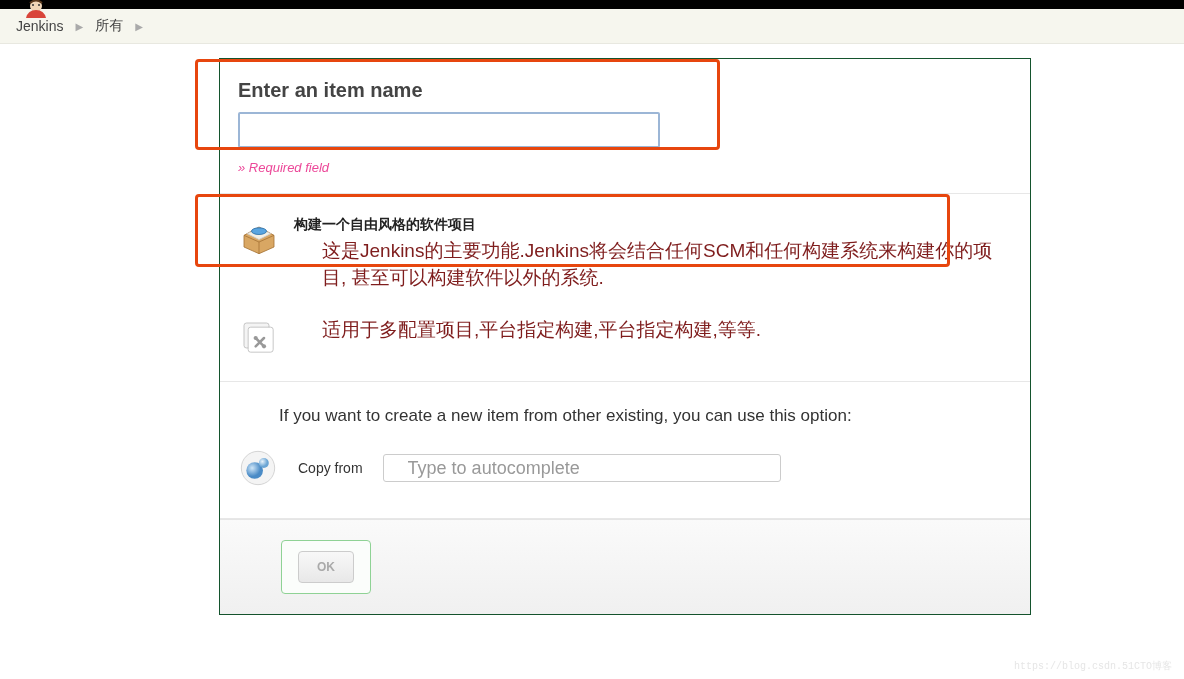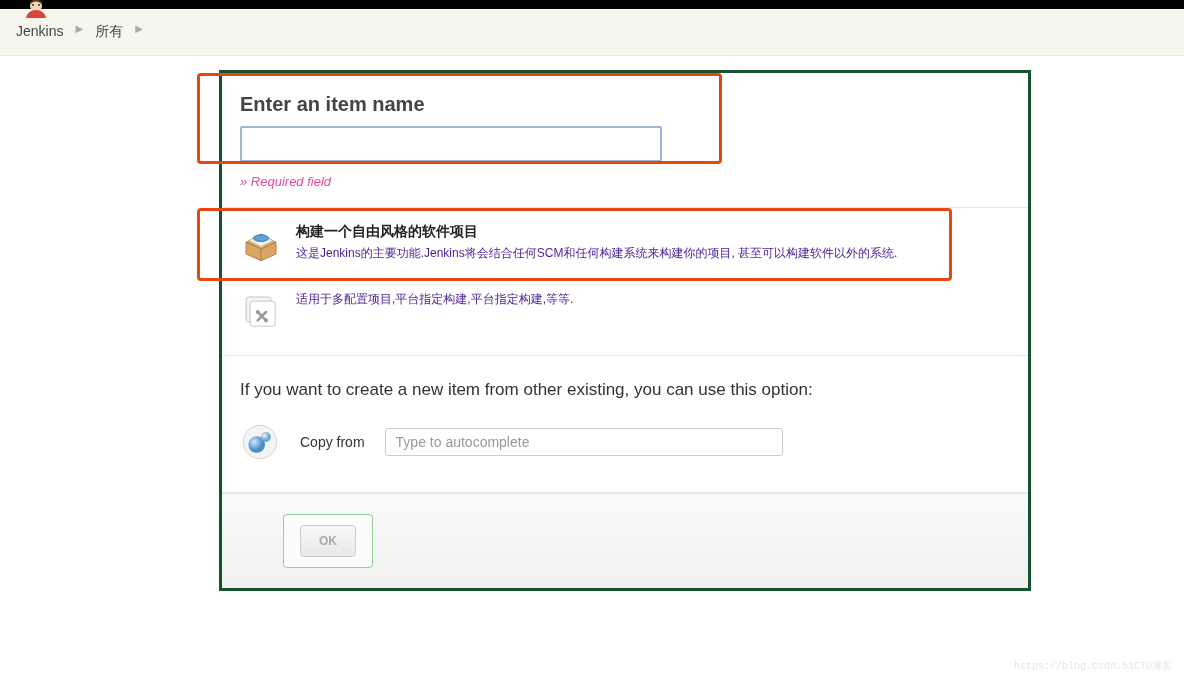--- a/index.html
+++ b/index.html
@@ -3,30 +3,30 @@
   <meta charset="utf-8">
   <style>
     * { box-sizing: border-box; margin: 0; padding: 0; }
     body { font-family: Helvetica, Arial, sans-serif; font-size: 14px; color: #333; background: #fff; width: 1184px; }
 
     .topbar-black { background: #000; height: 9px; }
     .logo-corner { position: absolute; top: 0px; left: 22px; }
 
     .breadcrumb {
       background: #f6f6ee; border-bottom: 1px solid #e8e8e0;
-      padding: 14px 16px; display: flex; align-items: flex-start; gap: 12px;
+      padding: 8px 16px; display: flex; align-items: center; gap: 12px;
       font-size: 14px; color: #555;
     }
     .breadcrumb a { color: #444; text-decoration: none; }
     .breadcrumb .sep { color: #aaa; font-size: 10px; }
 
     .page-wrap { padding: 14px 76px 0 219px; }
 
     .main-panel {
-      border: 3px solid #14532d; background: #fff; width: 812px;
+      border: 1px solid #14532d; background: #fff; width: 812px;
     }
 
     .section { padding: 20px 18px 18px 18px; border-bottom: 1px solid #e7e7e7; }
 
     .hl-orange { border: 3px solid #e7460e; border-radius: 4px; position: absolute; pointer-events: none; }
     .hl1 { top: 0; left: -25px; width: 525px; height: 91px; }
     .hl2 { top: 0; left: -25px; width: 755px; height: 73px; }
 
     .rel { position: relative; }
 
@@ -36,29 +36,29 @@
       width: 422px; height: 36px; padding: 6px 10px; font-size: 16px;
       border: 2px solid #9cb6d6; outline: none; border-radius: 2px;
     }
 
     .required-note { margin-top: 12px; font-style: italic; color: #ec4899; font-size: 13px; }
 
     .opt-row { display: flex; gap: 14px; align-items: flex-start; padding: 6px 0; }
     .opt-icon { width: 42px; height: 42px; flex-shrink: 0; display: flex; align-items: center; justify-content: center; }
     .opt-icon svg { width: 40px; height: 40px; }
     .opt-text strong { display: block; font-weight: bold; font-size: 14px; color: #222; margin-bottom: 4px; }
-    .opt-text .desc { font-size: 12px; color: #4c1d95; line-height: 1.4; }
+    .opt-text .desc { font-size: 19px; color: #7f1d1d; line-height: 1.4; margin-left: 28px; }
 
     .copy-section { padding: 24px 18px 30px 18px; border-bottom: 1px solid #e7e7e7; }
-    .copy-heading { font-size: 17px; color: #333; margin-bottom: 22px; }
+    .copy-heading { font-size: 17px; color: #333; margin-bottom: 22px; margin-left: 41px; }
     .copy-row { display: flex; align-items: center; gap: 20px; }
     .copy-icon { width: 40px; height: 40px; }
     .copy-label { font-size: 14px; color: #333; }
     .copy-input {
-      width: 398px; height: 28px; padding: 4px 10px; font-size: 14px;
+      width: 398px; height: 28px; padding: 4px 24px; font-size: 18px;
       border: 1px solid #ccc; border-radius: 3px; color: #333;
     }
     .copy-input::placeholder { color: #999; }
 
     .footer-bar {
       padding: 20px 28px; background: linear-gradient(#fafafa,#f0f0f0);
       border-top: 1px solid #e5e5e5;
     }
     .ok-wrap { display: inline-block; border: 1px solid #8fd295; border-radius: 4px; padding: 10px 16px; background: #fbfdfb; margin-left: 33px; }
     .ok-btn {
@@ -93,21 +93,21 @@
 <div class="page-wrap">
   <div class="main-panel">
 
     <div class="section rel">
       <div class="hl-orange hl1"></div>
       <h2 class="enter-title">Enter an item name</h2>
       <input class="name-input" type="text" autofocus="" value="" style="">
       <div class="required-note">» Required field</div>
     </div>
 
-    <div class="section rel" style="padding-top:9px; padding-bottom:16px;">
+    <div class="section rel" style="padding-top:16px; padding-bottom:16px;">
       <div class="hl-orange hl2"></div>
 
       <div class="opt-row">
         <div class="opt-icon">
           <svg viewBox="0 0 48 48">
             <path d="M6 22 L24 12 L42 22 L42 36 L24 44 L6 36 Z" fill="#d9a763" stroke="#a67436" stroke-width="1"></path>
             <path d="M6 22 L24 30 L42 22" fill="none" stroke="#a67436"></path>
             <path d="M24 30 L24 44" stroke="#a67436"></path>
             <path d="M10 20 L24 13 L38 20 L24 27 Z" fill="#f5f0e4" stroke="#ccc"></path>
             <ellipse cx="24" cy="17" rx="9" ry="4" fill="#5aa5e0" stroke="#2b6fa6"></ellipse>

